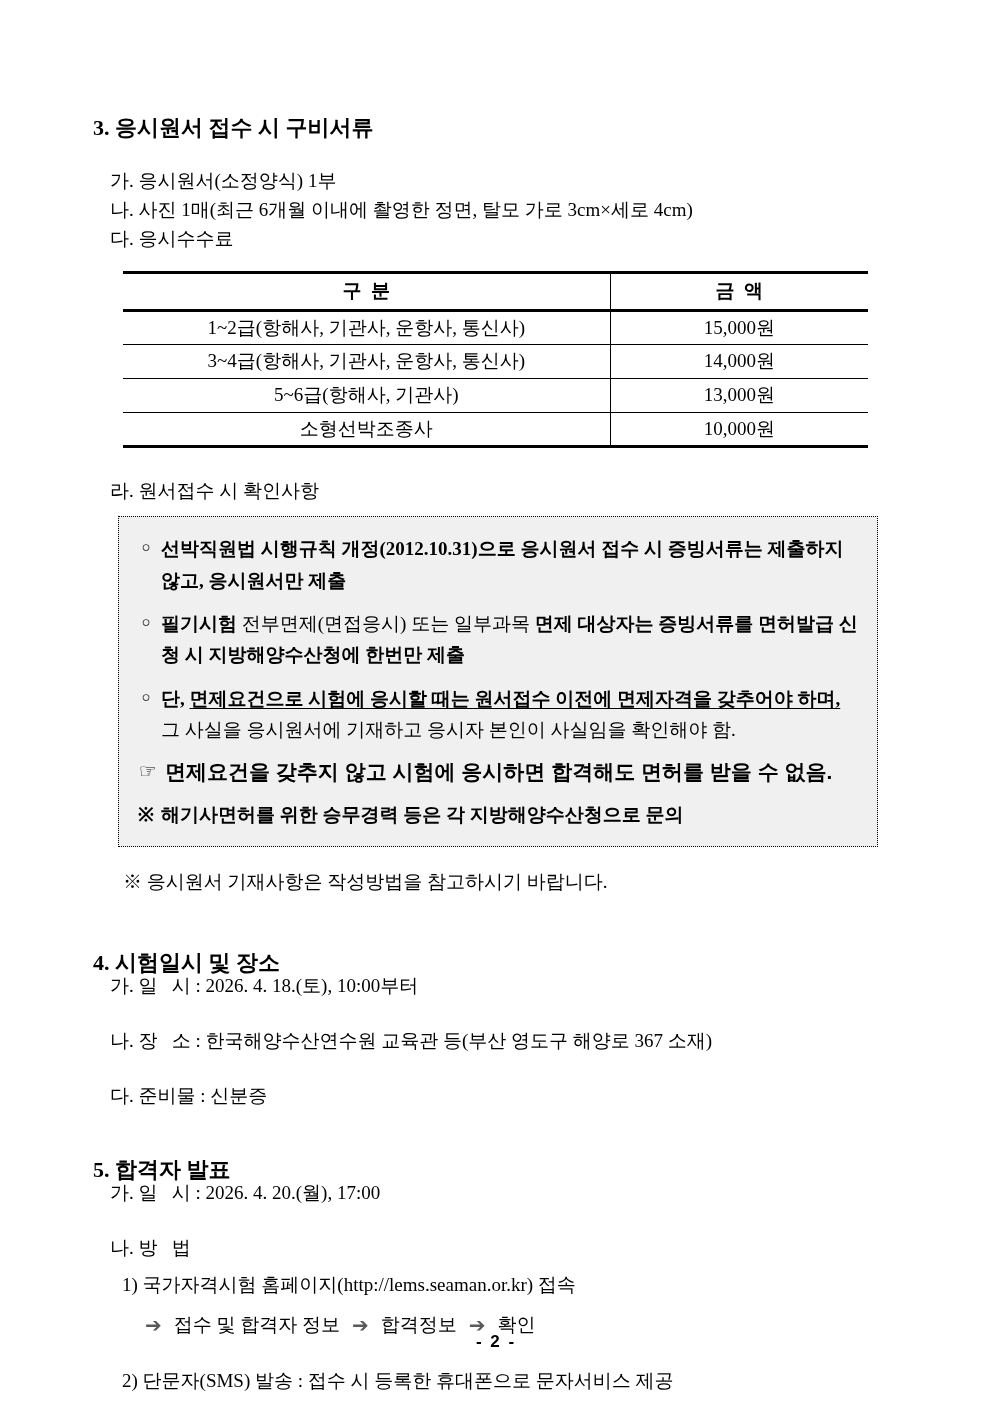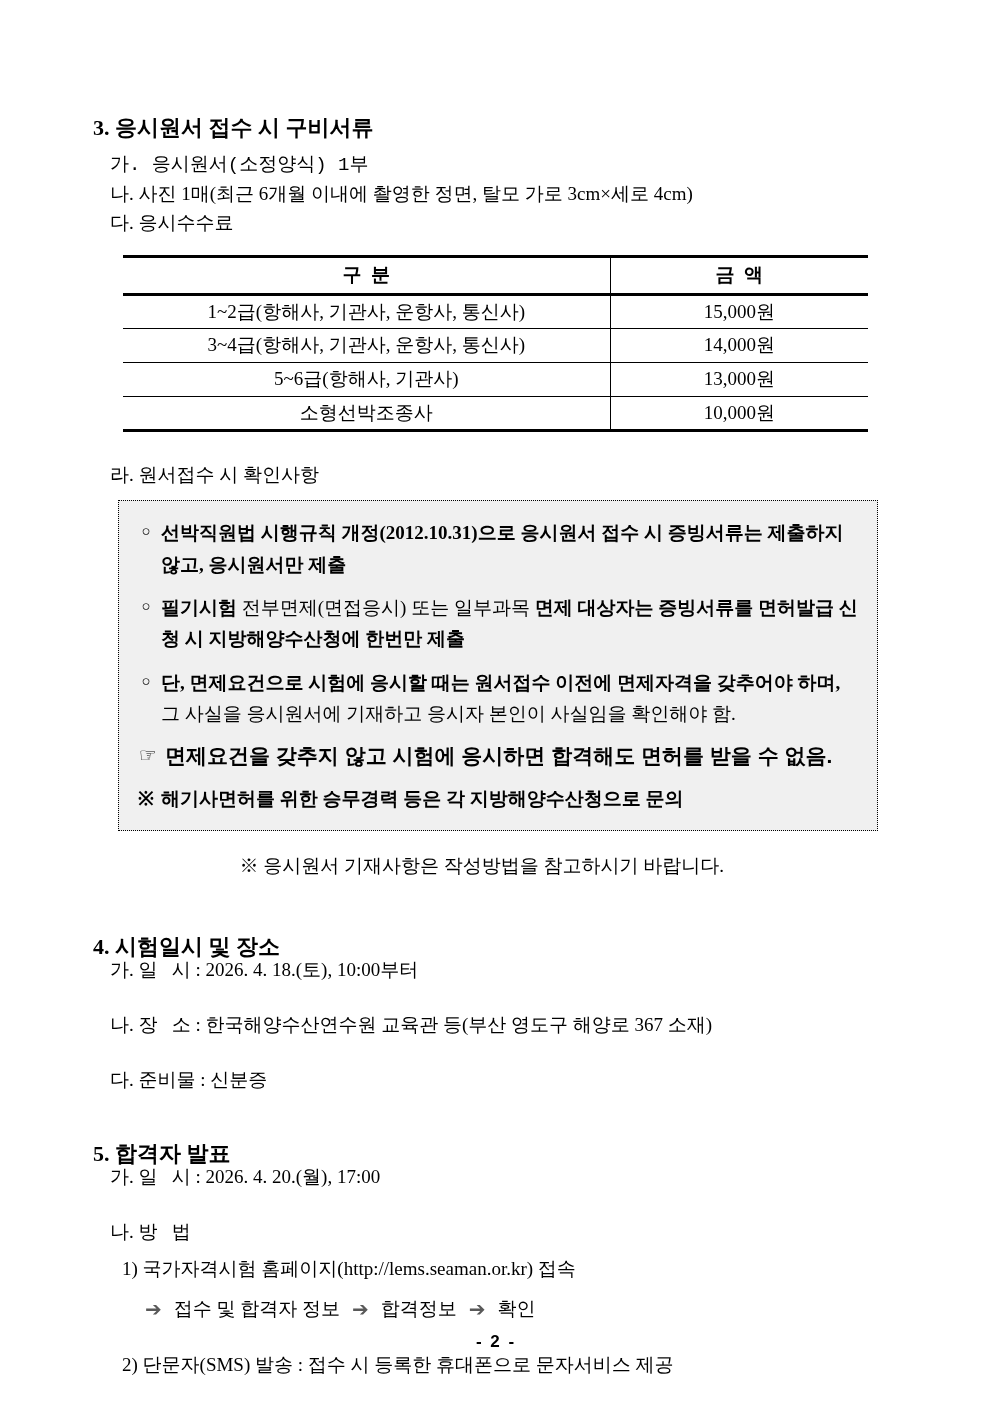--- a/index.html
+++ b/index.html
@@ -21,21 +21,21 @@
     font-weight: bold;
     line-height: 1.1;
     white-space: pre-wrap;
   }
   .doc-item {
     font-size: 19px;
     line-height: 1.2;
     padding-left: 17px;
     white-space: pre-wrap;
   }
-  .mt-26 { margin-top: 14px; font-family: Liberation Mono, monospace; }
+  .mt-26 { margin-top: 30px; }
   .mt-22 { }
   .mt-16 { margin-top: 32px; }
   .mt-15 { margin-top: 6px; }
   .mt-14 { margin-top: 14px; }
 
   
   table.fee {
     border-collapse: collapse;
     margin: 20px 0 0 30px;
     width: 745px;
@@ -80,37 +80,37 @@
     flex: none;
     width: 30px;
     text-align: center;
     font-weight: bold;
   }
   .nb-marker.small-circle { font-size: 15px; padding-top: 2px; }
   .nb-text { flex: 1; white-space: pre-wrap; }
   .b { font-weight: bold; }
   .bu {
     font-weight: bold;
+    text-decoration: underline;
     text-underline-offset: 3px;
   }
   .nb-strong {
     font-family: "Liberation Sans", "DejaVu Sans", sans-serif;
     font-size: 21px;
     font-weight: bold;
     line-height: 1.4;
   }
   .nb-strong .nb-marker { width: 34px; font-size: 20px; }
   .nb-ref { font-weight: bold; }
 
   .note-line {
     margin-top: 22px;
     font-size: 19px;
     padding-left: 30px;
     white-space: pre-wrap;
-    text-align: right;
   }
   .sec-gap-4 { margin-top: 56px; }
   .sec-gap-5 { margin-top: 50px; }
   .num-item { padding-left: 29px; }
   .flow-line {
     margin-top: 16px;
     padding-left: 52px;
     font-size: 19px;
     display: flex;
     align-items: center;

